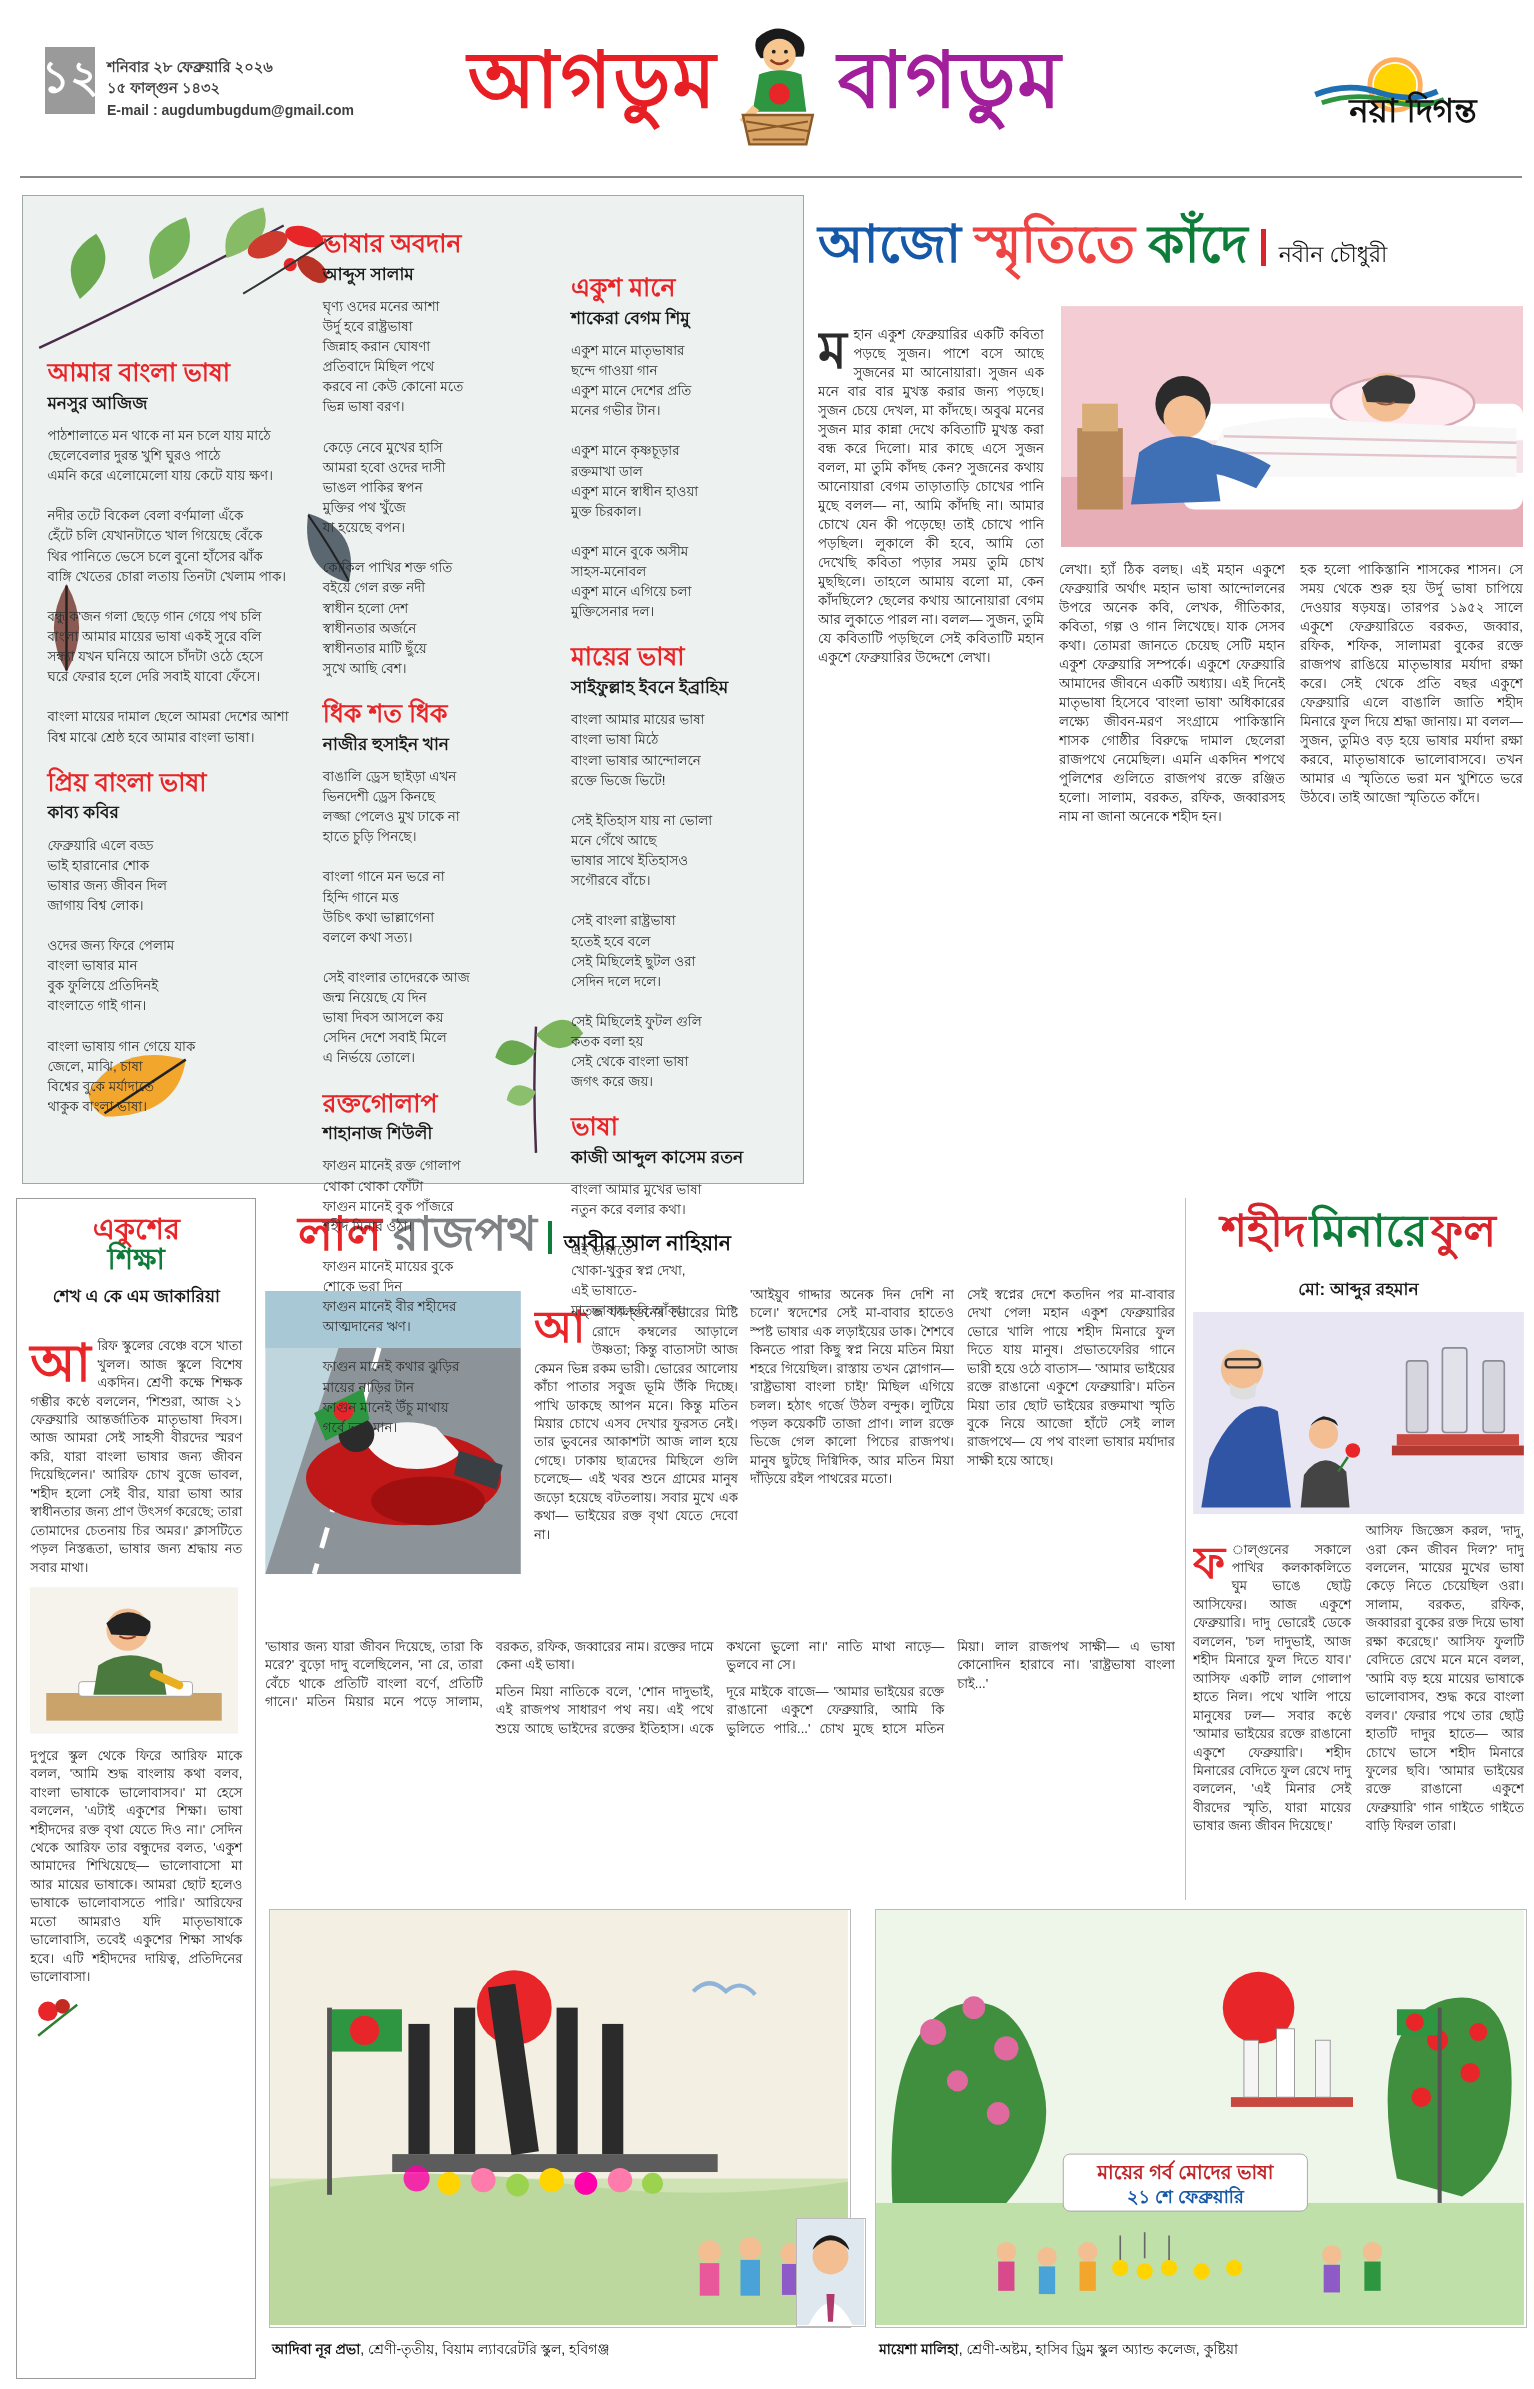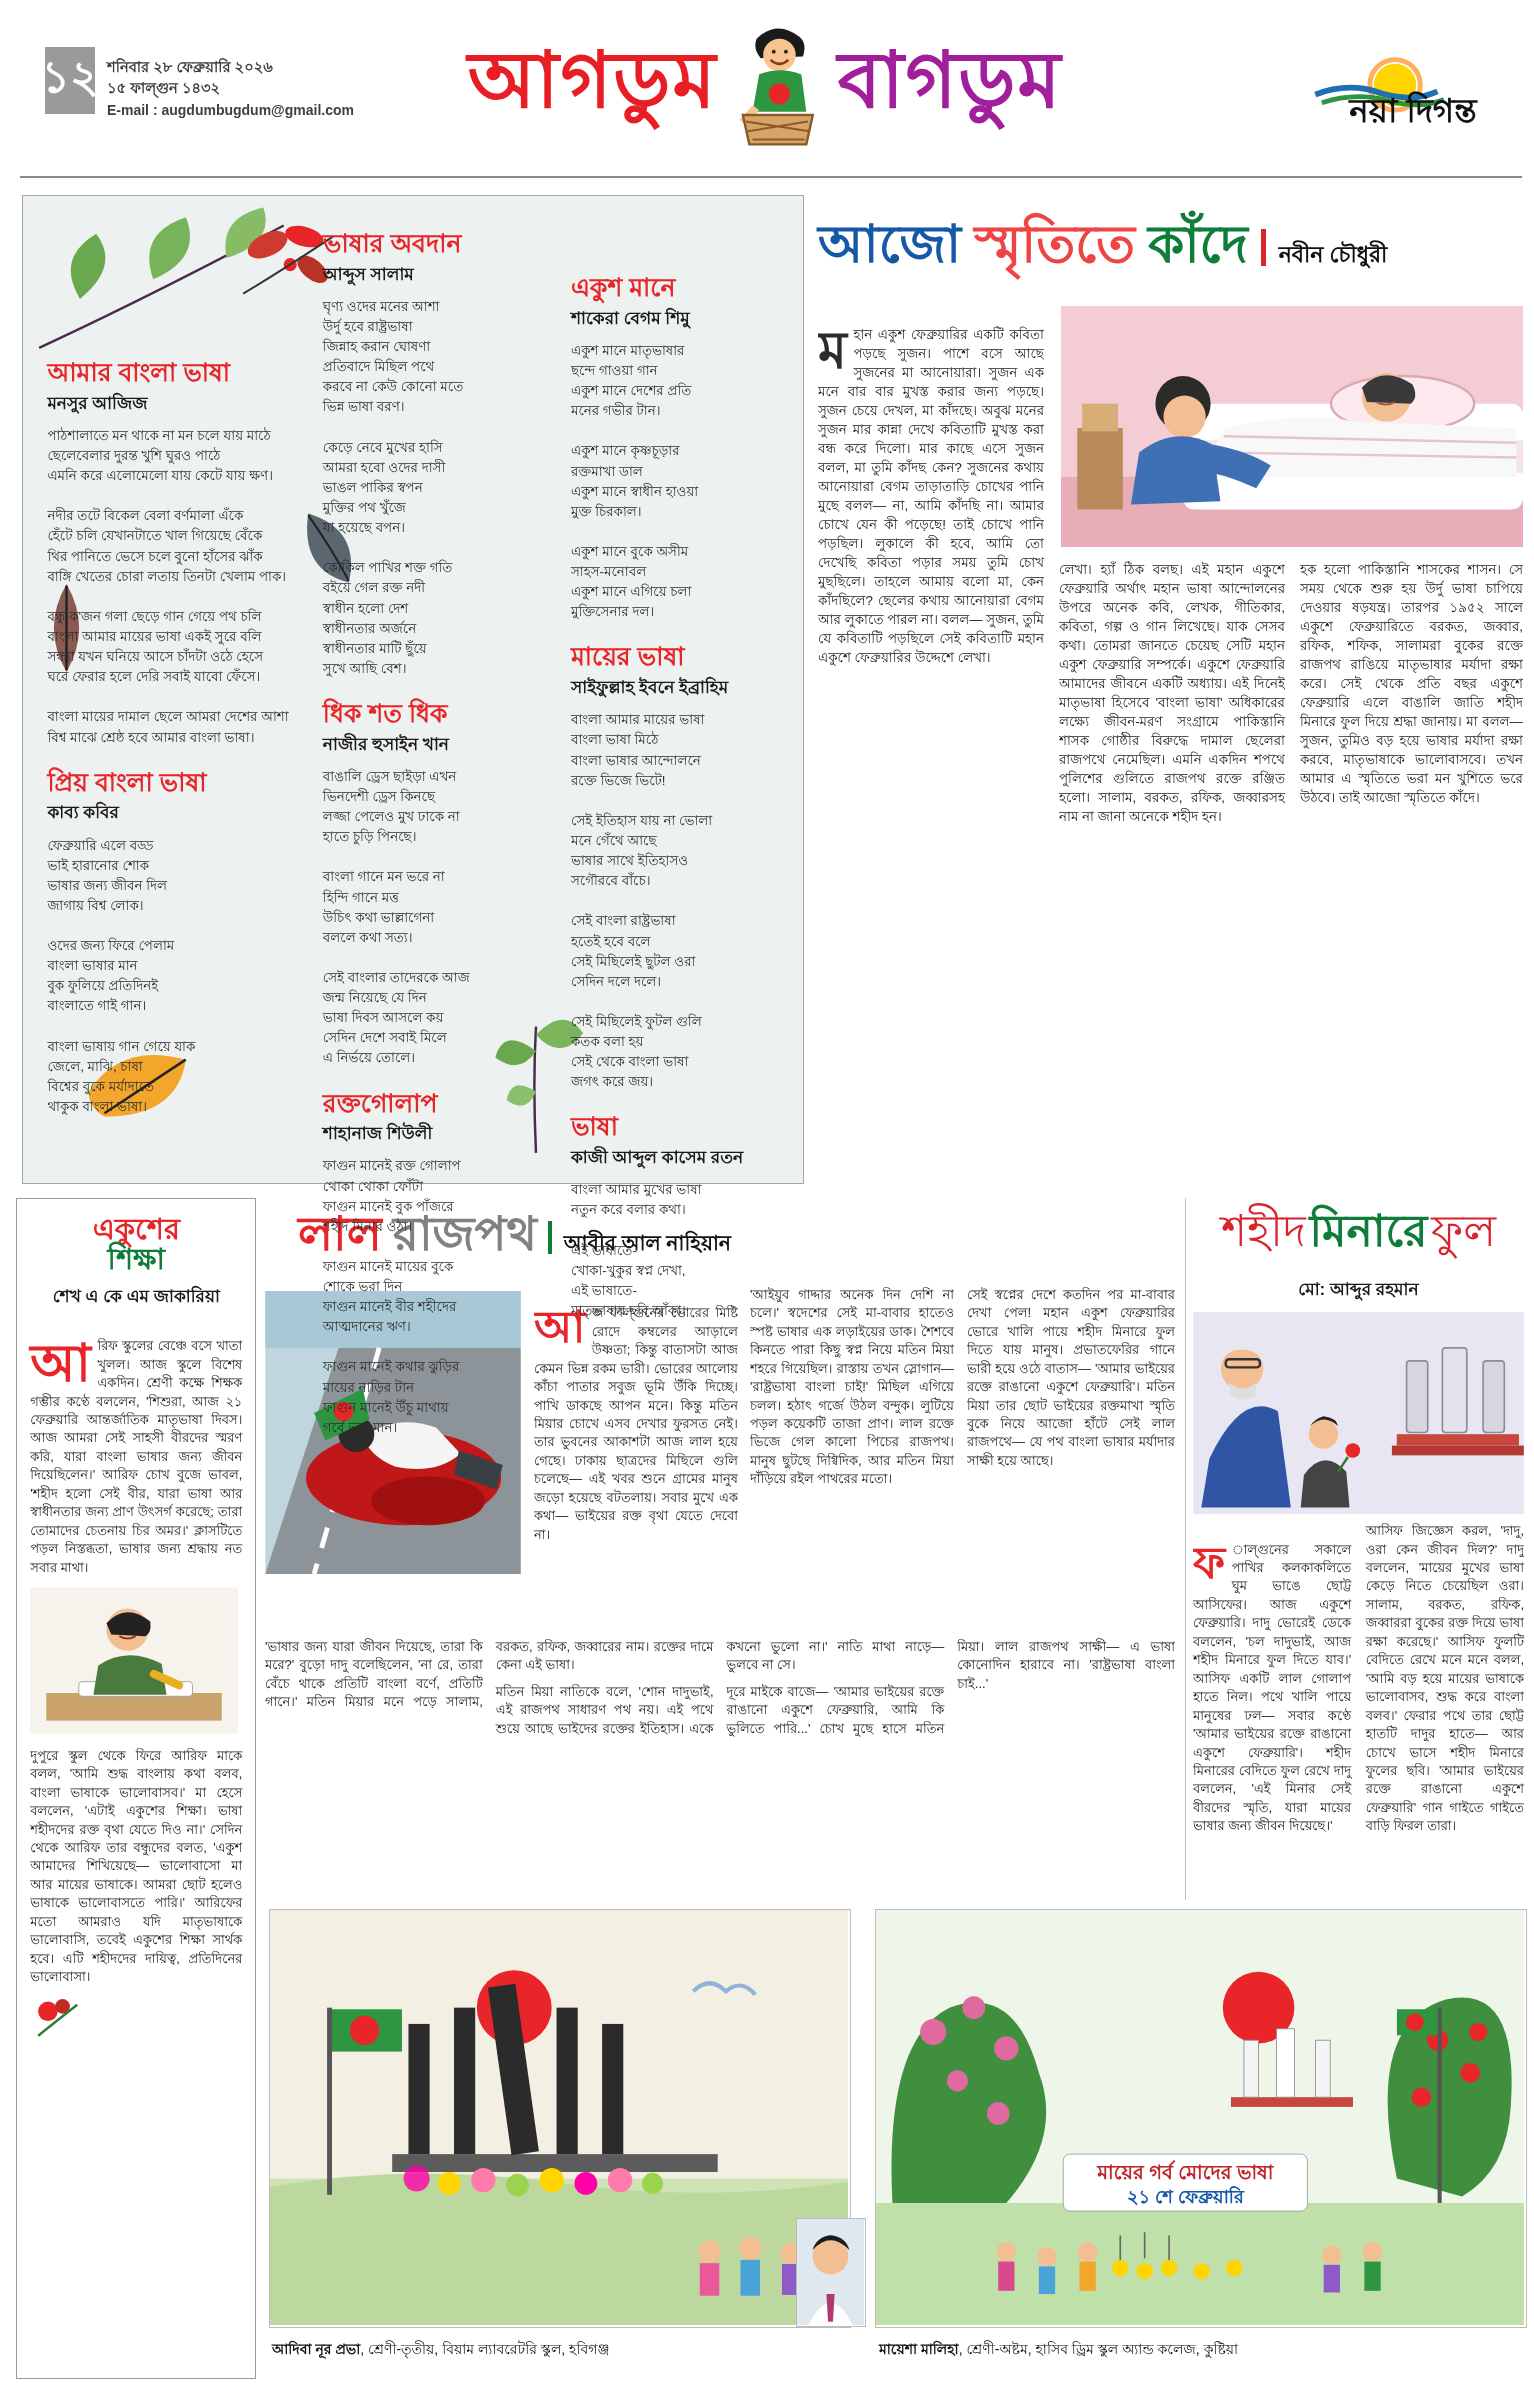--- a/index.html
+++ b/index.html
@@ -22,36 +22,36 @@
   .sec-title{color:#e8262a;font-size:25px;font-weight:800;line-height:1.1;margin:0 0 3.3px 0;}
   .sec-author{color:#1b1b1b;font-size:17px;font-weight:700;margin:0 0 8.1px 0;}
   .poem-body{font-size:13.4px;line-height:1.5;color:#2e2e2e;white-space:pre-line;}
   .deco{position:absolute;z-index:1;}
   
   .mainhead{display:flex;align-items:baseline;gap:13px;}
   .mh1{font-size:52px;font-weight:800;color:#1558a7;}
   .mh2{font-size:52px;font-weight:800;color:#ef4444;}
   .mh3{font-size:52px;font-weight:800;color:#0f7d3a;}
   .mh-bar{display:inline-block;width:4.9px;height:37px;background:#d8242a;align-self:center;}
-  .mh-author{font-size:22px;font-weight:700;color:#111;}
+  .mh-author{font-size:22px;font-weight:400;color:#111;}
   .story{font-size:13.4px;line-height:1.42;color:#222;text-align:justify;white-space:pre-line;}
   .dropcap{float:left;font-size:52px;line-height:.85;font-weight:800;color:#2b2b2b;padding:3.3px 6.5px 0 0;}
   .dropcap.red{color:#e8262a;}
   .illus{border:0;overflow:hidden;}
   
   .boxed{border:0.8px solid #9b9b9b;background:#fff;}
   .ek-title1{color:#e8262a;font-size:29px;font-weight:800;text-align:center;line-height:1.05;}
   .ek-title2{color:#0f7d3a;font-size:29px;font-weight:800;text-align:center;line-height:1.05;}
   .center{text-align:center;}
   .lr-head{display:flex;align-items:baseline;gap:11.4px;justify-content:flex-start;}
   .lr1{font-size:47px;font-weight:800;color:#e8262a;}
   .lr2{font-size:47px;font-weight:800;color:#7f8285;}
   .lr-bar{display:inline-block;width:4.1px;height:33px;background:#0f7d3a;align-self:center;}
   .lr-author{font-size:20.4px;font-weight:700;color:#111;}
-  .sm1{font-size:44px;font-weight:400;color:#d8242a;margin-top:16px;}
+  .sm1{font-size:44px;font-weight:700;color:#d8242a;margin-top:16px;}
   .sm2{font-size:44px;font-weight:800;color:#0f7d3a;}
   .cols2{column-count:2;column-gap:14.7px;}
   .cols4{column-count:4;column-gap:13px;}
   .clip{overflow:hidden;}
   
   .frame{border:0.8px solid #bbb;background:#fff;}
   .caption{font-size:14px;color:#111;}
   .caption b{font-weight:800;}
   .vline{background:#bfbfbf;width:0.8px;}
 </style>

